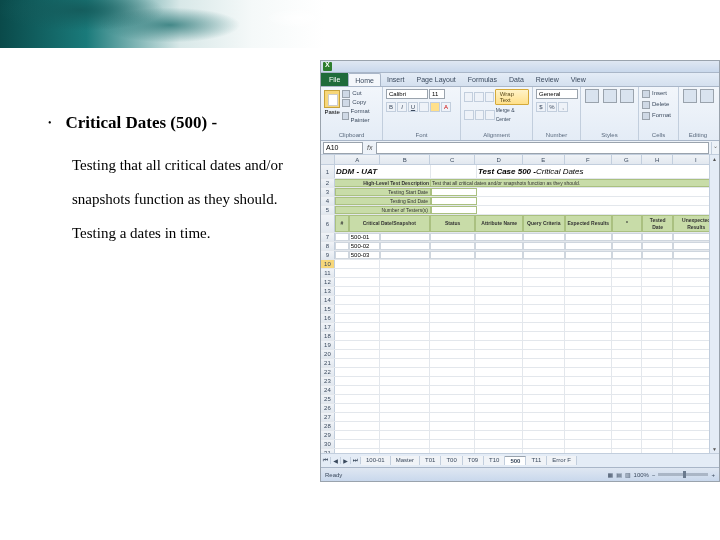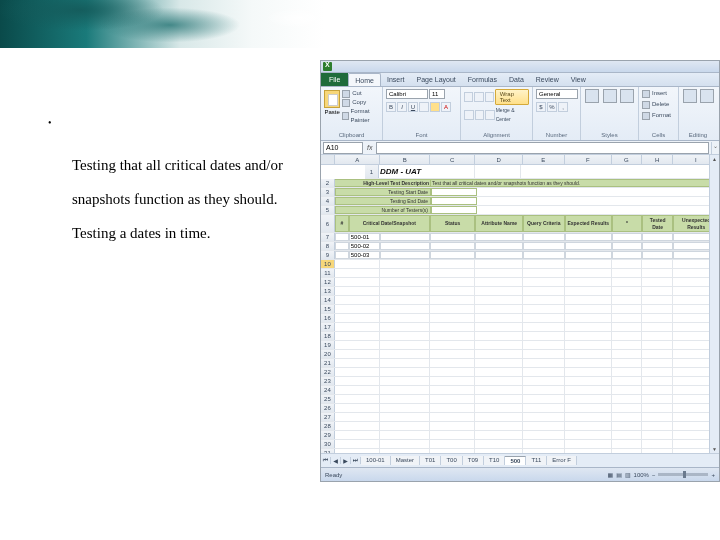--- a/index.html
+++ b/index.html
@@ -69,21 +69,21 @@
   
   .xl-grid { position: relative; height: 300px; overflow: hidden; background: #fff; }
   .xl-cols { display: flex; height: 10px; background: linear-gradient(#f0f3f7, #e2e8ef); border-bottom: 1px solid #c2cedd; font-size: 6px; color: #3b4a5e; }
   .xl-corner { width: 14px; border-right: 1px solid #c2cedd; background: #e2e8ef; }
   .xl-colh { border-right: 1px solid #c2cedd; text-align: center; line-height: 10px; }
   .cA{width:46px}.cB{width:50px}.cC{width:46px}.cD{width:48px}.cE{width:42px}.cF{width:48px}.cG{width:30px}.cH{width:32px}.cI{width:46px}
 
   .xl-rows { position: relative; }
   .xl-row { display: flex; height: 9px; border-bottom: 1px solid #e3e7ec; font-size: 6px; }
   .xl-row.tall { height: 18px; }
-  .xl-row.mid { height: 14px; margin-left: 44px; }
+  .xl-row.mid { height: 14px; }
   .xl-rh { width: 14px; background: linear-gradient(#f0f3f7, #e2e8ef); border-right: 1px solid #c2cedd; text-align: center; font-size: 6px; color: #3b4a5e; display: flex; align-items: center; justify-content: center; }
   .xl-cell { border-right: 1px solid #e3e7ec; padding: 0 1px; display: flex; align-items: center; overflow: hidden; white-space: nowrap; }
   .xl-row.r10 .xl-rh { background: #f7d77a; }
 
   
   .hdr-ddm { font-size: 8px; font-weight: bold; font-style: italic; color: #111; }
   .hdr-tc { font-size: 8px; font-weight: bold; font-style: italic; }
   .desc-row .xl-cell { background: #c8dca8; border-right: 1px solid #aac080; border-top: 1px solid #aac080; border-bottom: 1px solid #aac080; font-size: 5px; color: #333; }
   .field-row .lbl { background: #c8dca8; border: 1px solid #aac080; text-align: right; padding-right: 2px; font-size: 5px; color: #333; justify-content: flex-end; }
   .field-row .inp { background: #fff; border: 1px solid #aac080; }
@@ -107,20 +107,21 @@
   .xl-vscroll::after { content: "▼"; font-size: 5px; color: #555; position: absolute; bottom: 1px; left: 2px; }
 </style>
 </head>
 <body>
 
 <div class="banner"></div>
 
 <div class="text-col">
   <div class="bullet-row">
     <span class="bullet-dot">•</span>
+    <span class="title">Critical Dates (500) -</span>
   </div>
   <div class="body">Testing that all critical dates and/or snapshots function as they should. Testing a dates in time.</div>
 </div>
 
 <div class="excel">
   <div class="xl-top">
     <div class="xl-sysicon"></div>
   </div>
 
   <div class="xl-tabs">
@@ -273,20 +274,24 @@
       <div class="xl-colh cH">H</div>
       <div class="xl-colh cI">I</div>
     </div>
 
     <div class="xl-rows">
 
       <div class="xl-row mid">
         <div class="xl-rh">1</div>
         <div class="xl-cell cA hdr-ddm" style="width:96px">DDM - UAT</div>
         <div class="xl-cell" style="width:46px"></div>
+        <div class="xl-cell hdr-tc" style="width:234px">
+            <span>Test Case 500 - </span>
+            <span style="font-style:italic;font-weight:normal">Critical Dates</span>
+          </div>
       </div>
 
       <div class="xl-row desc-row">
         <div class="xl-rh">2</div>
         <div class="xl-cell" style="width:96px;justify-content:flex-end;font-weight:bold">High-Level Test Description</div>
         <div class="xl-cell" style="width:280px">Test that all critical dates and/or snapshots function as they should.</div>
       </div>
 
       <div class="xl-row field-row">
         <div class="xl-rh">3</div>

